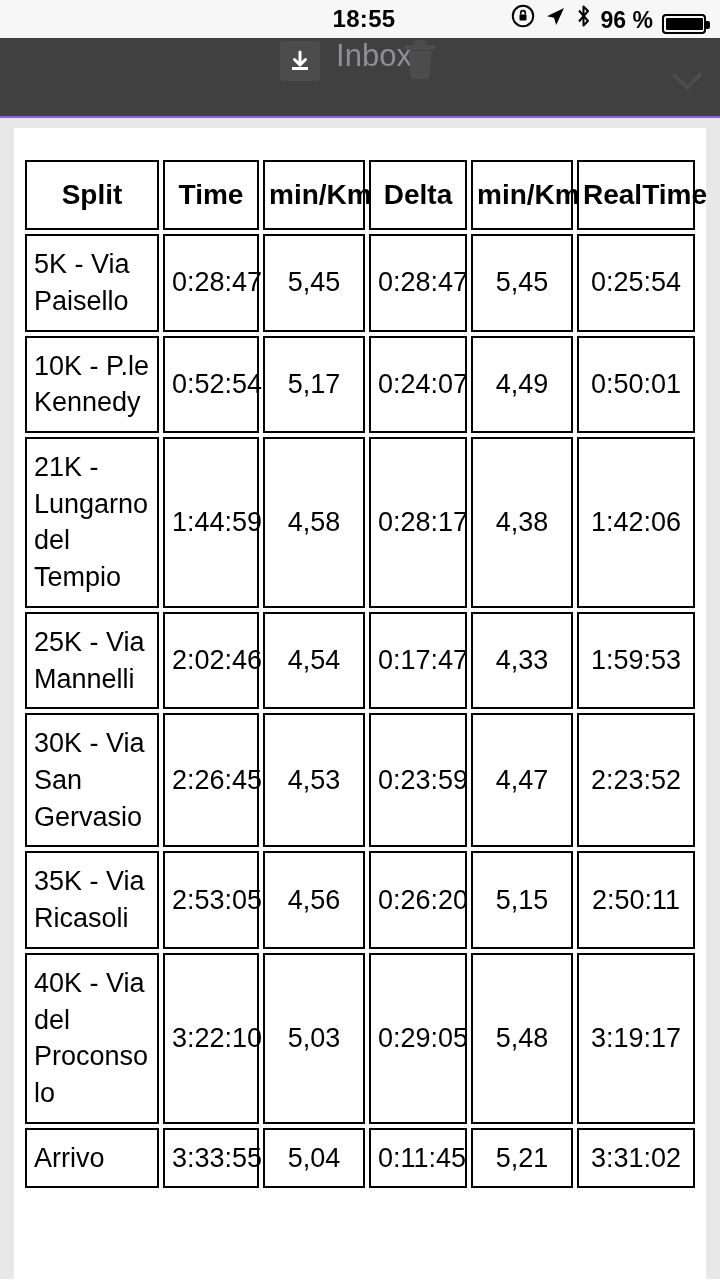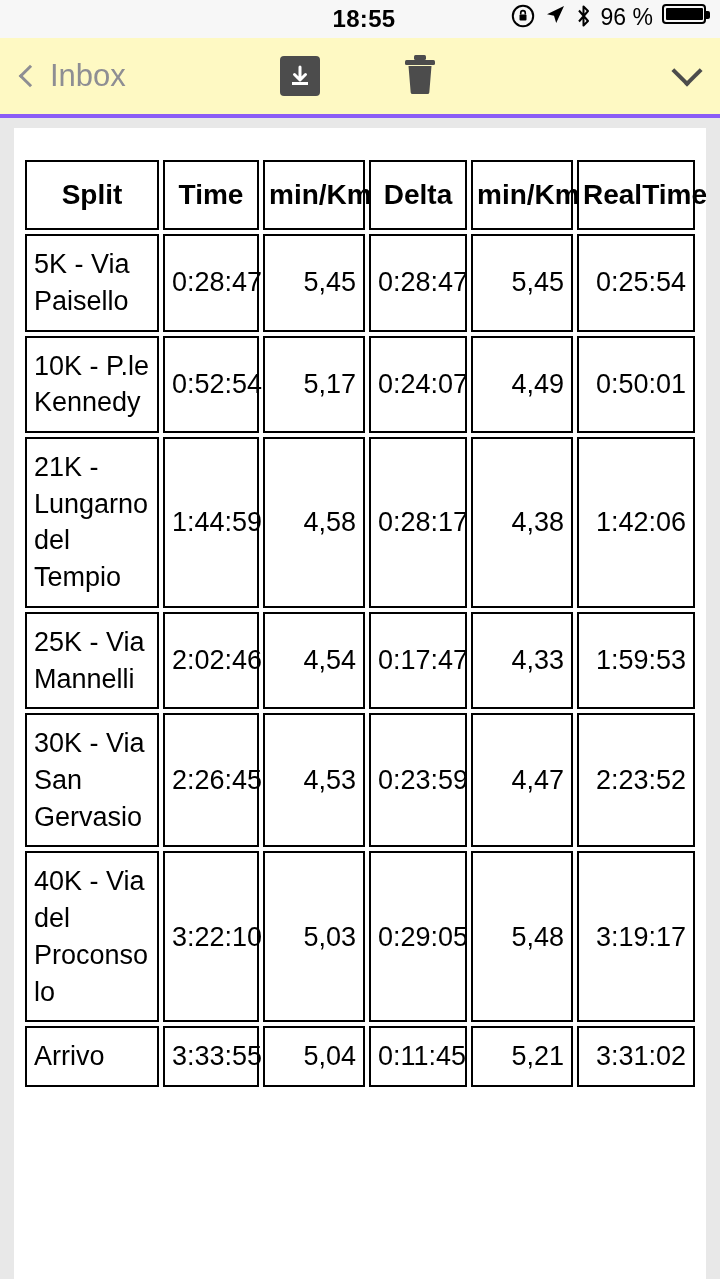--- a/index.html
+++ b/index.html
@@ -26,42 +26,43 @@
   .dot { width: 11px; height: 11px; border-radius: 50%; background: #000; }
   .dot.empty { background: transparent; border: 1.6px solid #000; width: 11px; height: 11px; }
   .carrier { font-size: 23px; letter-spacing: .5px; font-weight: 500; }
   .wifi { margin-left: 4px; }
   .sb-center {
     position: absolute; left: 8px; right: 0; text-align: center;
     font-size: 24px; font-weight: 600; letter-spacing: .3px;
     pointer-events: none;
   }
   .sb-right {
-    margin-left: auto; display: flex; align-items: flex-start; gap: 9px;
-    font-size: 23px; font-weight: 400;
+    margin-left: auto; display: flex; align-items: flex-end; gap: 9px;
+    font-size: 23px; font-weight: 700;
   }
   .battery {
     width: 44px; height: 20px; border: 2px solid #000; border-radius: 4px;
     position: relative; display: inline-block;
   }
   .battery::after {
     content: ""; position: absolute; right: -6px; top: 5px;
     width: 4px; height: 8px; background: #000; border-radius: 0 2px 2px 0;
   }
   .battery-fill { position: absolute; left: 2px; top: 2px; bottom: 2px; width: 92%; background: #000; border-radius: 1px; }
 
   
   .nav-bar {
     height: 80px;
-    background: #fef9c3;
-    border-bottom: 4px solid #8b5cf6;
+    background: #404040;
+    border-bottom: 2px solid #8b5cf6;
     display: flex;
     align-items: center;
     padding: 0 22px;
     position: relative;
+    flex-direction: column;
   }
   .back-group { display: flex; align-items: center; gap: 10px; color: #8e8e93; }
   .chevron-left {
     width: 16px; height: 16px;
     border-left: 3.5px solid #8e8e93;
     border-bottom: 3.5px solid #8e8e93;
     transform: rotate(45deg);
     margin-right: 2px;
   }
   .back-label { font-size: 31px; color: #8e8e93; }
@@ -119,21 +120,21 @@
   table.splits th {
     font-weight: bold;
     font-size: 28px;
     padding: 14px 4px;
   }
   table.splits td.split-name {
     text-align: left;
     word-wrap: break-word;
     margin-top: 44px;
   }
-  table.splits td.num { text-align: right; }
+  table.splits td.num { text-align: center; }
 
   col.c-split { width: 134px; }
   col.c-time  { width: 96px; }
   col.c-pace  { width: 102px; }
   col.c-delta { width: 98px; }
   col.c-pace2 { width: 102px; }
   col.c-real  { width: 118px; }
 </style>
 </head>
 <body>
@@ -255,20 +256,28 @@
         </tr>
         <tr>
           <td class="split-name">30K - Via San Gervasio</td>
           <td class="num">2:26:45</td>
           <td class="num">4,53</td>
           <td class="num">0:23:59</td>
           <td class="num">4,47</td>
           <td class="num">2:23:52</td>
         </tr>
         <tr>
+          <td class="split-name">35K - Via Ricasoli</td>
+          <td class="num">2:53:05</td>
+          <td class="num">4,56</td>
+          <td class="num">0:26:20</td>
+          <td class="num">5,15</td>
+          <td class="num">2:50:11</td>
+        </tr>
+        <tr>
           <td class="split-name">40K - Via del Proconsolo</td>
           <td class="num">3:22:10</td>
           <td class="num">5,03</td>
           <td class="num">0:29:05</td>
           <td class="num">5,48</td>
           <td class="num">3:19:17</td>
         </tr>
         <tr>
           <td class="split-name">Arrivo</td>
           <td class="num">3:33:55</td>

